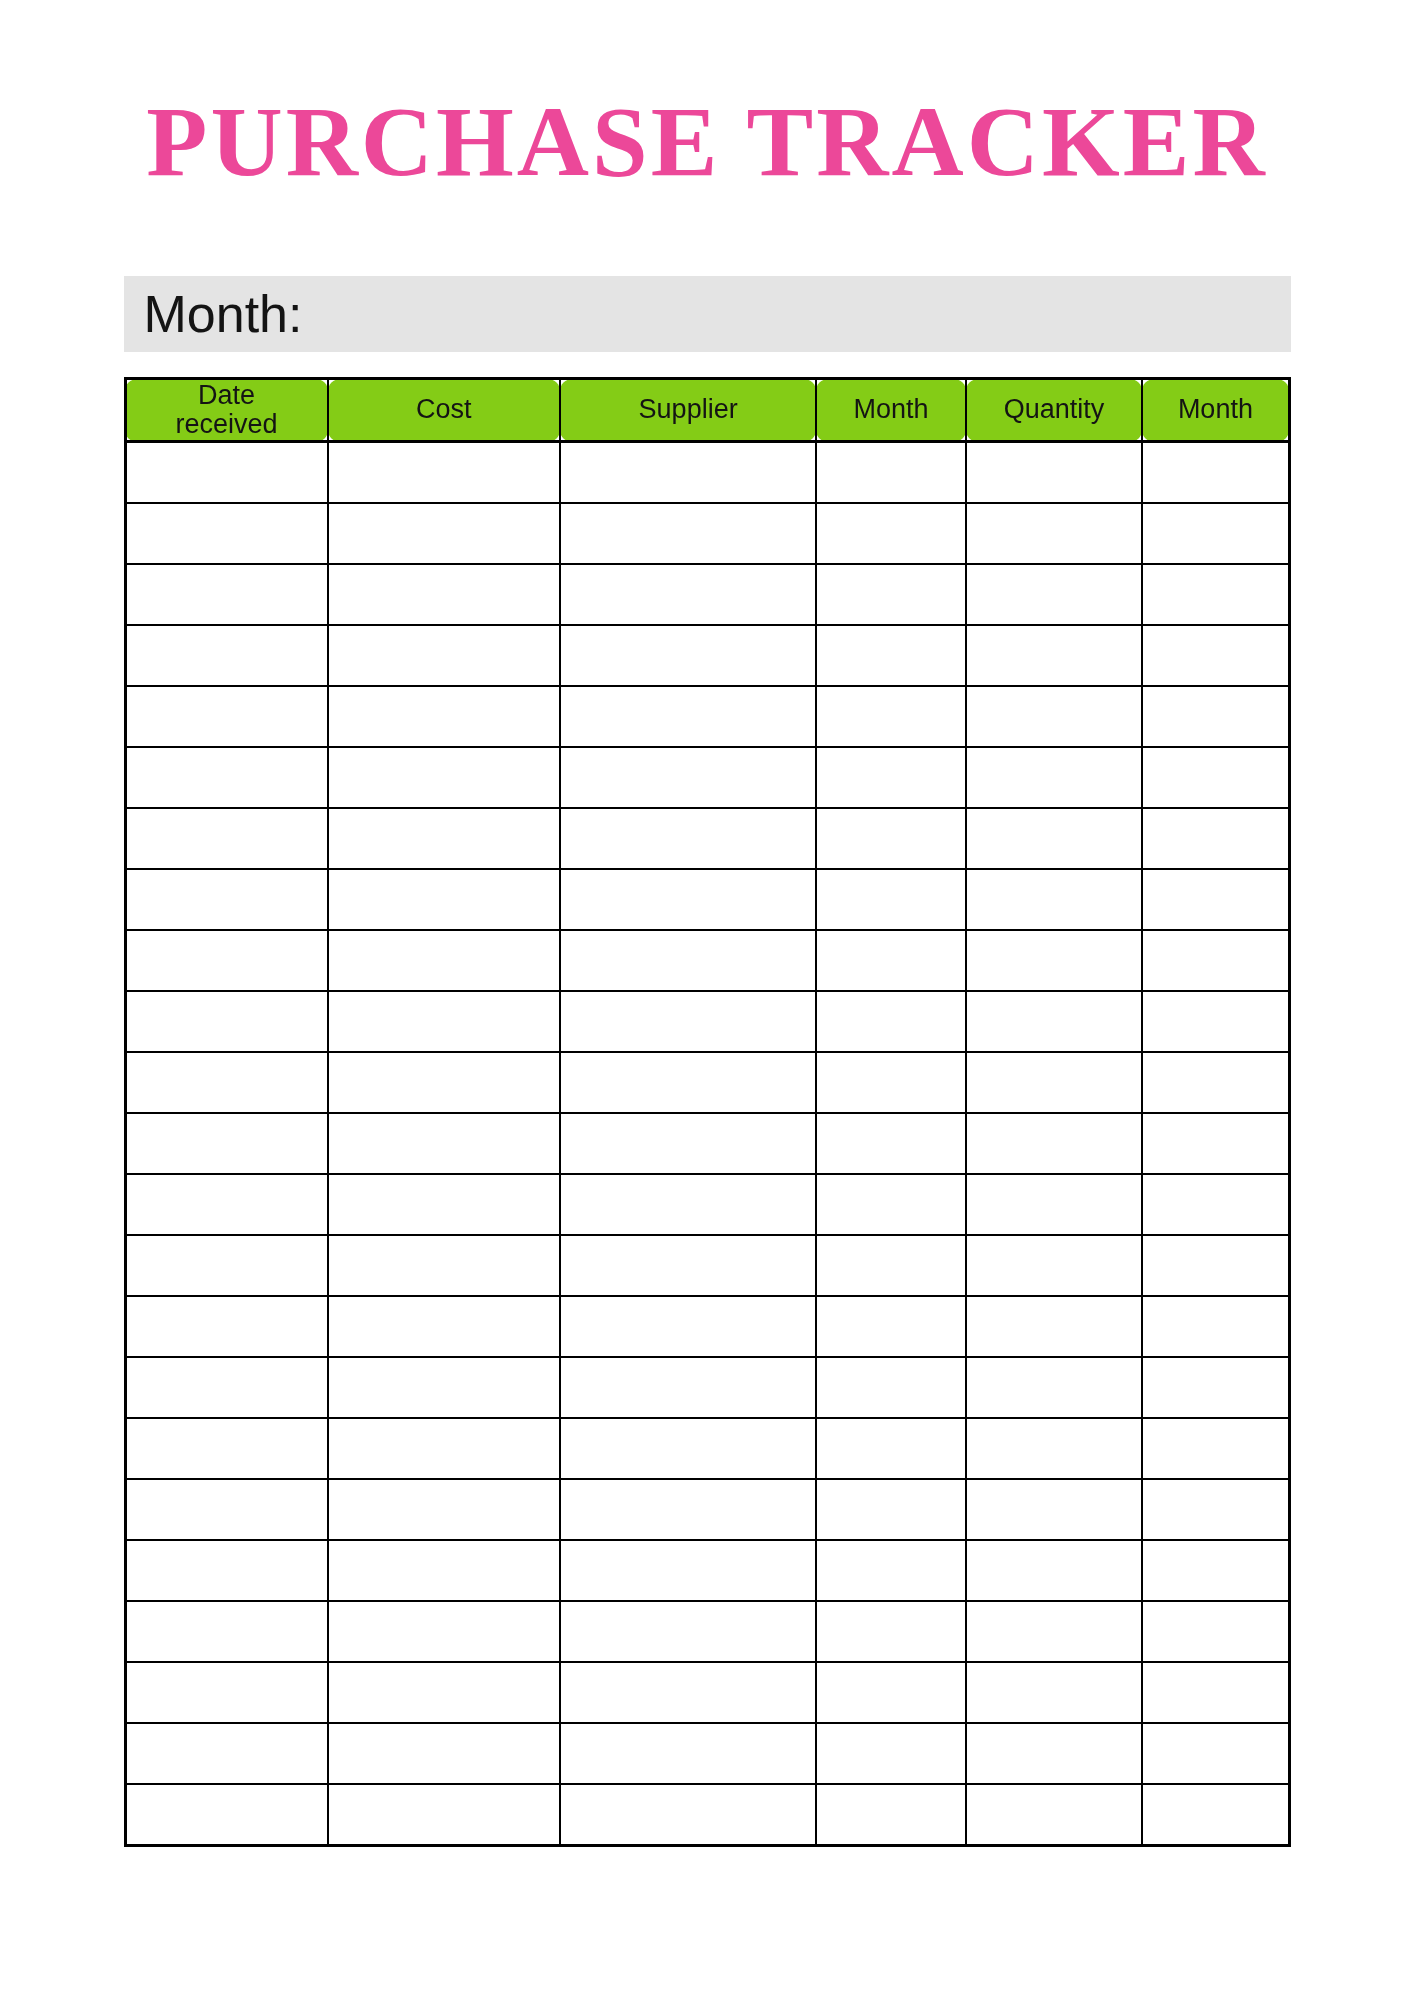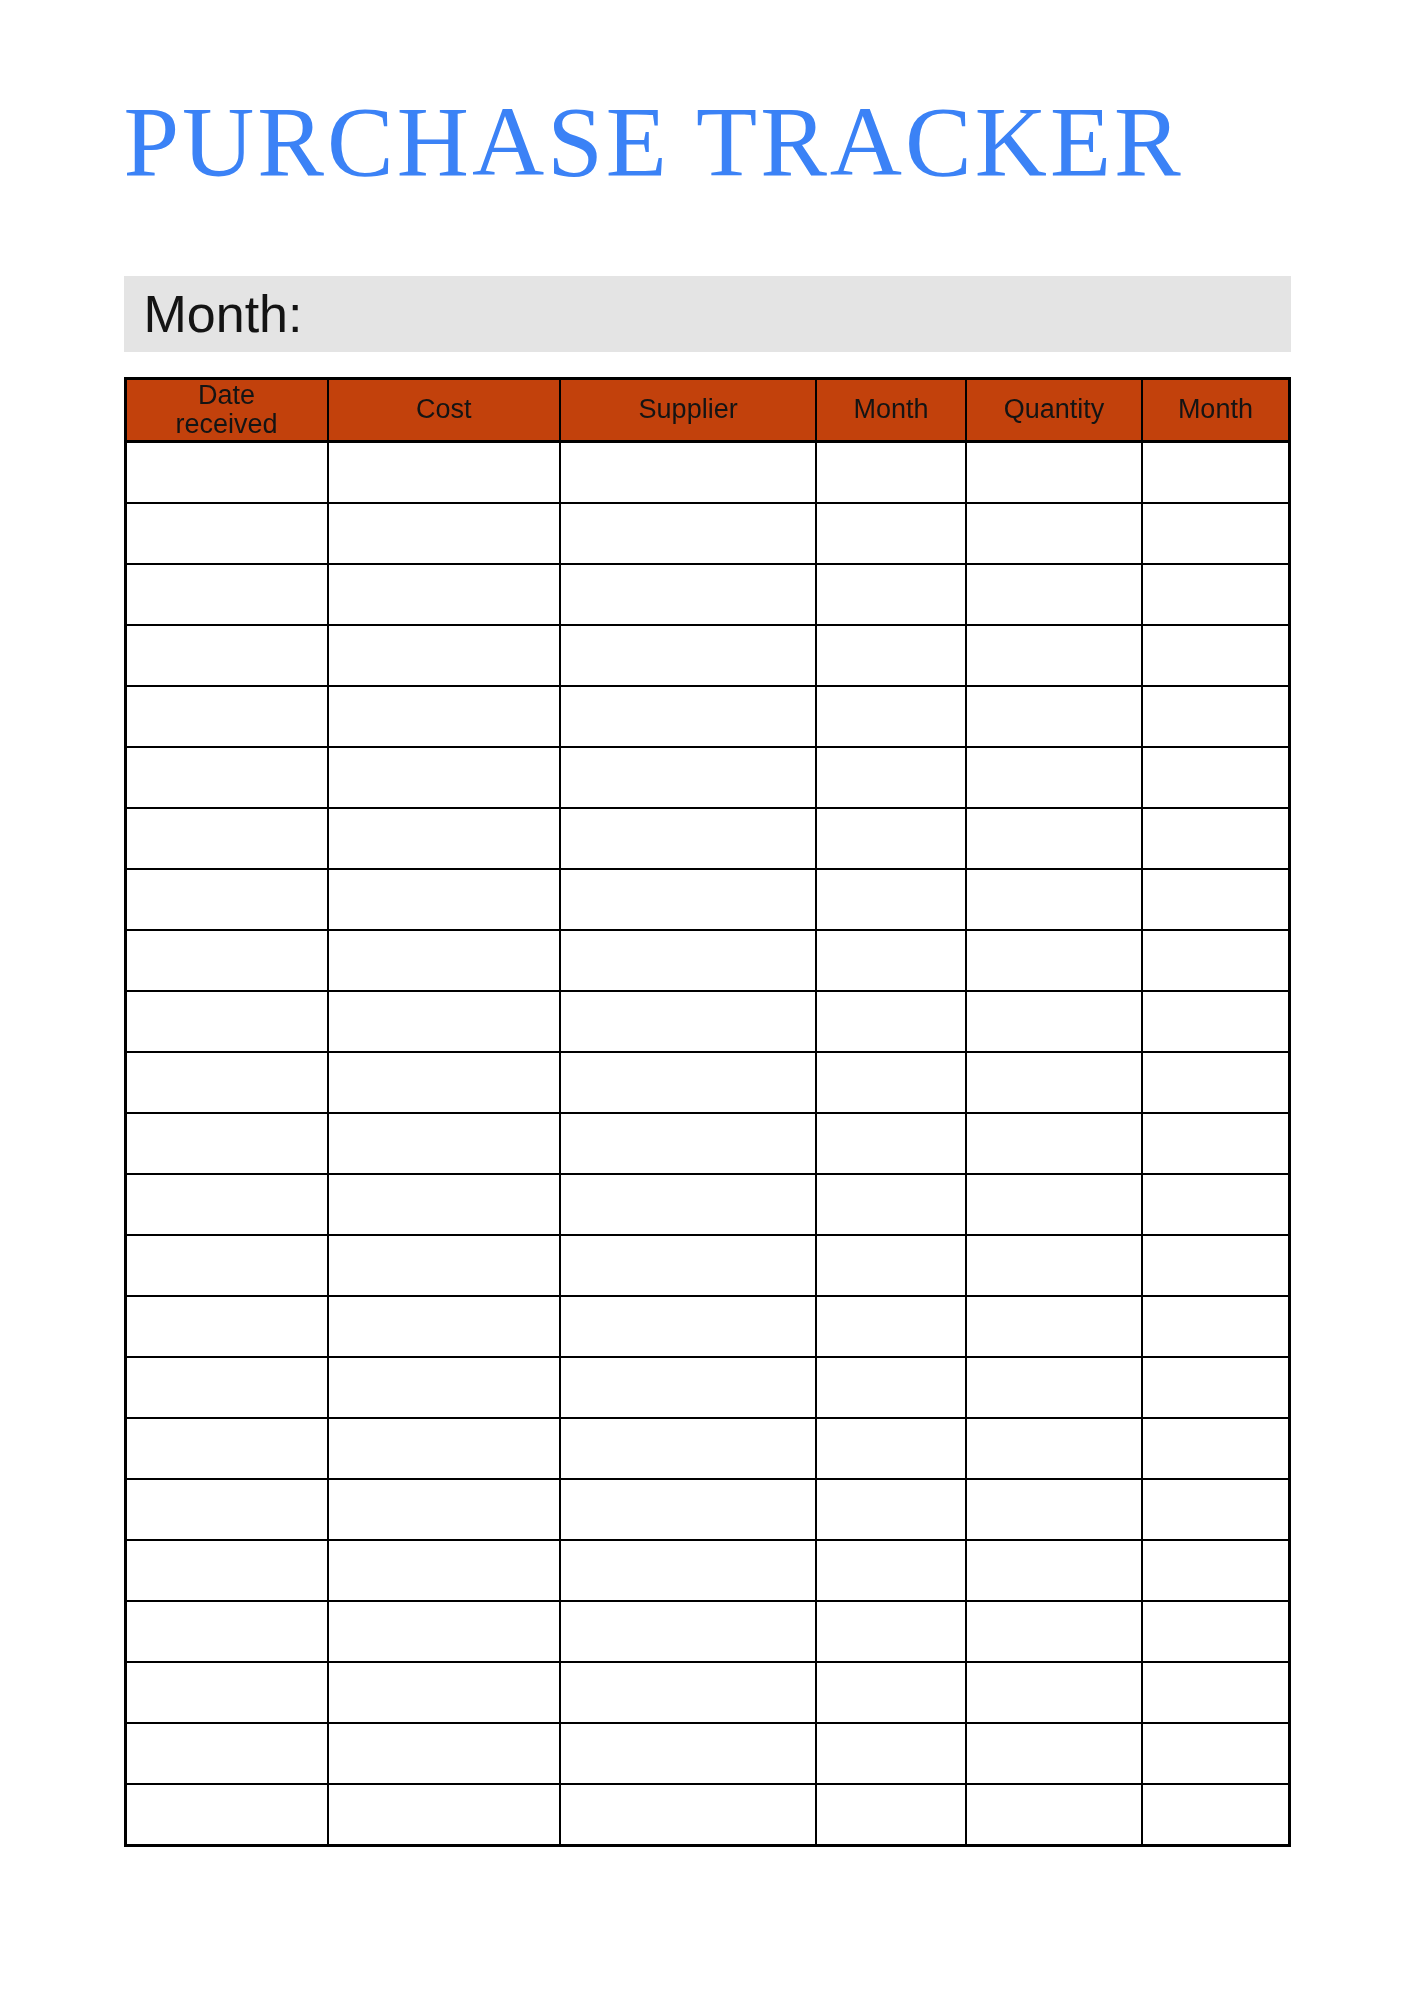--- a/index.html
+++ b/index.html
@@ -15,27 +15,27 @@
     color: #161616;
   }
   .page {
     width: 1167px;
     margin: 0 auto;
   }
   .title {
     margin: 92px 0 0 0;
     padding: 0;
     font-family: "Liberation Serif", "DejaVu Serif", serif;
-    font-weight: 400;
+    font-weight: 700;
     font-size: 100px;
     line-height: 1;
     letter-spacing: 3px;
-    text-align: left;
+    text-align: center;
     white-space: nowrap;
-    color: #3b82f6;
+    color: #ec4899;
   }
   .month-bar {
     margin-top: 84px;
     height: 76px;
     background: #e4e4e4;
     display: flex;
     align-items: center;
     box-sizing: border-box;
     padding: 0 20px;
   }
@@ -56,30 +56,31 @@
     border-collapse: collapse;
     table-layout: fixed;
     border: 3px solid #000;
   }
   .tracker th,
   .tracker td {
     border: 2px solid #000;
     padding: 0;
   }
   .tracker thead th {
-    background: #c2410c;
+    background: #84cc16;
     height: 60px;
     border-bottom: 3px solid #000;
     font-weight: 400;
     font-size: 27px;
     line-height: 1.08;
     text-align: center;
     vertical-align: middle;
     white-space: pre-line;
     color: #141414;
+    border-radius: 12px;
   }
   .tracker tbody td {
     height: 59px;
     background: #ffffff;
   }
   col.c-date     { width: 17.40%; }
   col.c-item     { width: 19.97%; }
   col.c-supplier { width: 22.02%; }
   col.c-price    { width: 12.85%; }
   col.c-quantity { width: 15.16%; }

